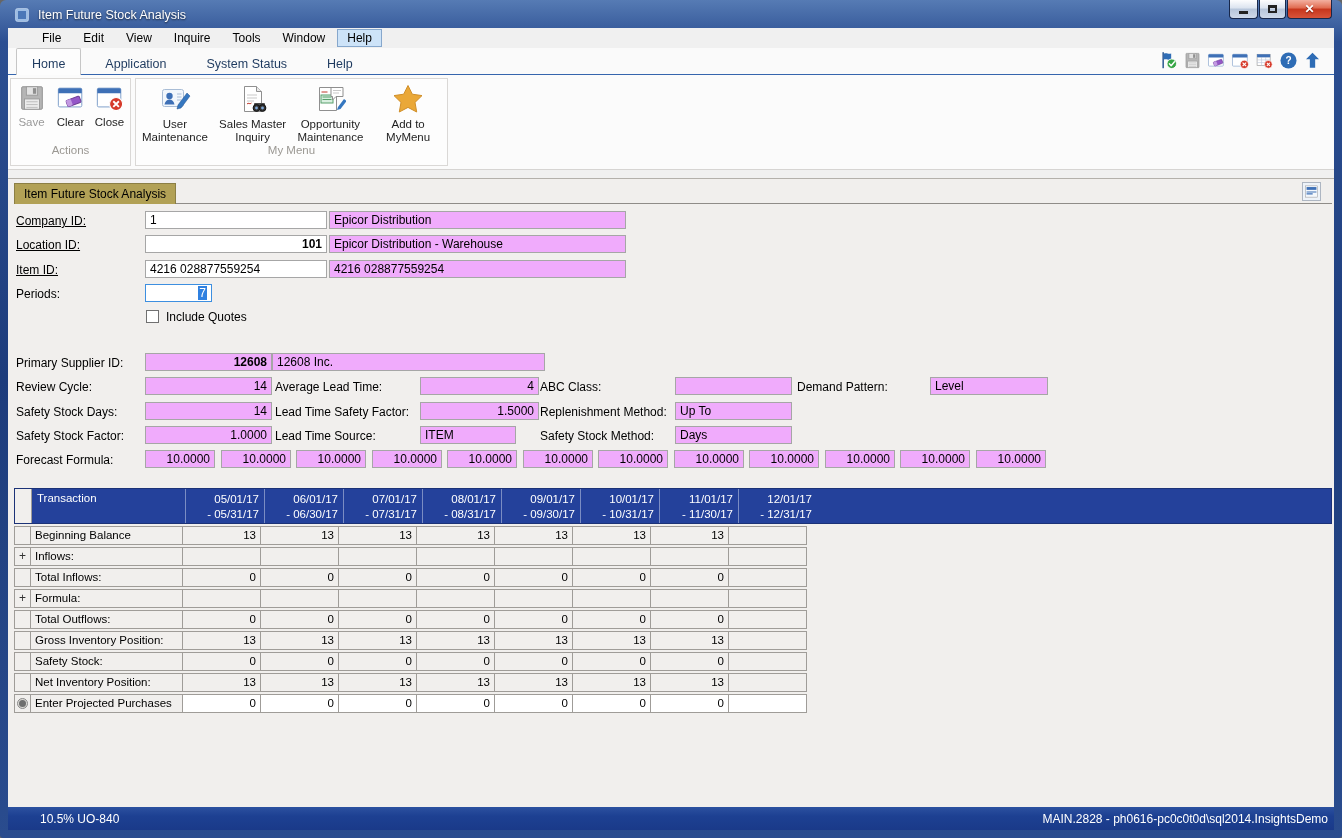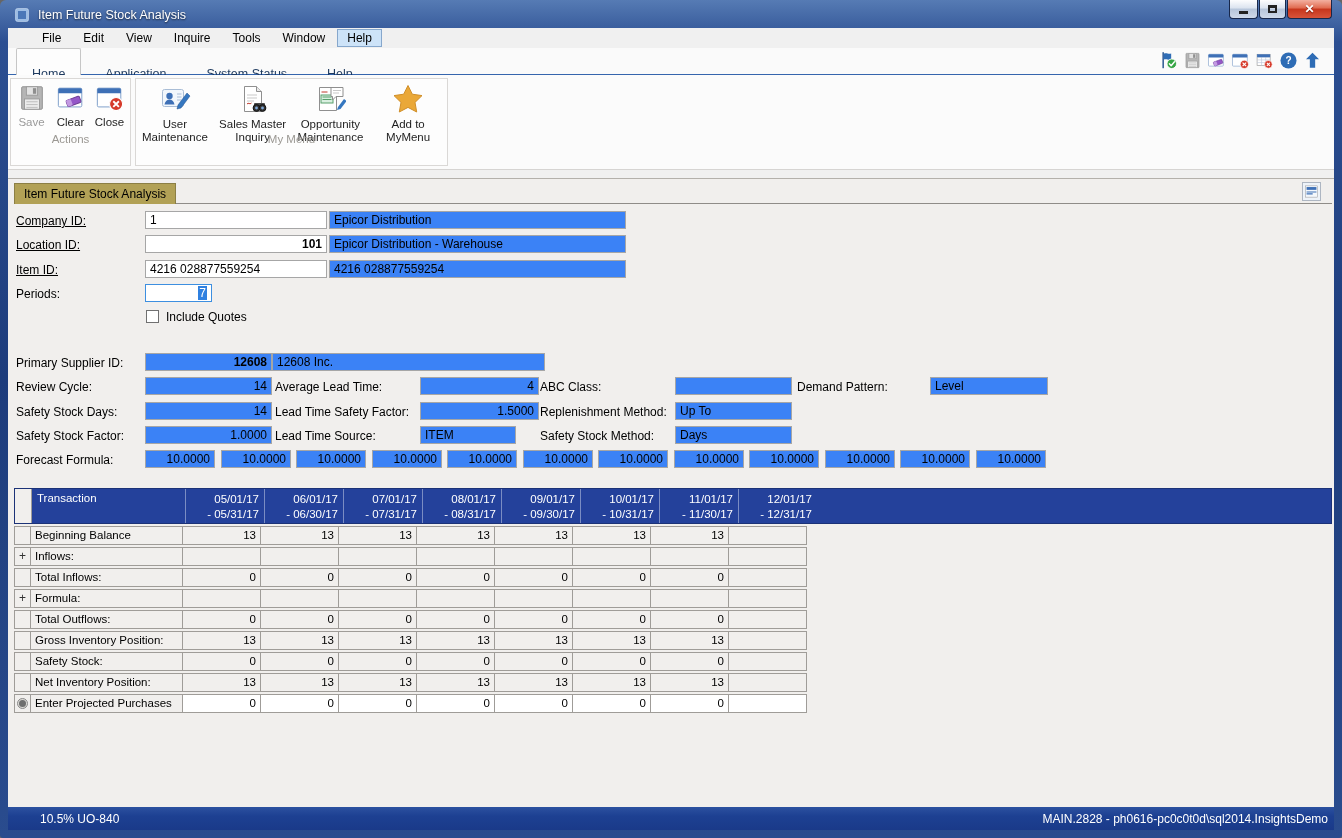--- a/index.html
+++ b/index.html
@@ -21,45 +21,45 @@
   .glyph-close{color:#fff;font-size:12px;font-weight:bold;text-shadow:0 1px 1px #7a1506;}
   
   .inner{position:absolute;left:8px;top:28px;width:1326px;height:802px;background:#f0f0f0;}
   
   .menubar{position:absolute;left:0;top:0;right:0;height:20px;background:#f0f0f0;display:flex;align-items:center;padding-left:24px;}
   .menu-item{font-size:12px;color:#000;padding:2px 10px;margin-right:2px;}
   .menu-item.active{background:#cde3f8;border:1px solid #86a7cc;padding:1px 9px;}
   
   .tabstrip{position:absolute;left:0;top:20px;right:0;height:27px;background:#fafafa;border-bottom:1px solid #3565ad;}
   .rtab{display:inline-block;font-size:12.5px;color:#1e3a5f;padding:5px 16px 6px 16px;margin-left:8px;}
-  .rtab.selected{background:#fdfdfd;border:1px solid #c6c6c6;border-bottom:1px solid #fdfdfd;border-radius:2px 2px 0 0;padding:18px 15px 6px 15px;}
+  .rtab.selected{background:#fdfdfd;border:1px solid #c6c6c6;border-bottom:1px solid #fdfdfd;border-radius:2px 2px 0 0;padding:8px 15px 6px 15px;}
   .quickicons{position:absolute;right:12px;top:3px;display:flex;gap:5px;}
   .qicon{width:19px;height:19px;}
   .qicon svg{width:100%;height:100%;}
   
   .ribbon{position:absolute;left:0;top:47px;right:0;height:95px;background:#fbfbfb;border-bottom:1px solid #d6d4d2;}
   .rgroup{position:absolute;top:3px;height:88px;border:1px solid #dad8d6;background:#fdfdfd;}
-  .rgroup-label{position:absolute;left:0;right:0;bottom:20px;text-align:center;font-size:11.5px;color:#9b9893;}
+  .rgroup-label{position:absolute;left:0;right:0;bottom:9px;text-align:center;font-size:11.5px;color:#9b9893;}
   .btnrow{position:absolute;left:0;top:2px;right:0;display:flex;justify-content:center;}
   .rbtn{display:flex;flex-direction:column;align-items:center;padding:2px 3px;}
   .rbtn .ric{width:32px;height:32px;}
   .rbtn .ric svg{width:100%;height:100%;}
   .rbtn .rlabel{font-size:11.5px;color:#1e1e1e;text-align:center;line-height:13px;margin-top:3px;}
   .rbtn.disabled .rlabel{color:#9a9a9a;}
   .rbtn.small .ric{width:30px;height:30px;}
   
   .content{position:absolute;left:0;top:150px;right:0;height:629px;background:#f1efed;border-top:1px solid #b3b0ab;}
   .doc-tab{position:absolute;left:6px;top:4px;height:21px;background:#b2a156;border:1px solid #8c7f45;border-bottom:none;
     font-size:12px;color:#000;padding:3px 9px 0 9px;z-index:2;}
   .doc-tab-line{position:absolute;left:6px;top:24px;width:1318px;border-top:1px solid #8f8c88;z-index:1;}
   .wlist{position:absolute;right:13px;top:3px;width:19px;height:19px;border:1px solid #aeb6c2;background:#eef3f9;padding:1px;}
   .wlist svg{width:100%;height:100%;}
   .lbl{position:absolute;font-size:12px;color:#000;white-space:nowrap;}
   .lbl.ul{text-decoration:underline;}
-  .box{position:absolute;height:18px;border:1px solid #a6a6a6;font-size:12px;line-height:16px;padding:0 4px;background:#3b82f6;color:#000;white-space:nowrap;overflow:hidden;}
+  .box{position:absolute;height:18px;border:1px solid #a6a6a6;font-size:12px;line-height:16px;padding:0 4px;background:#f0abfc;color:#000;white-space:nowrap;overflow:hidden;}
   .box.white{background:#fff;}
   .box.ra{text-align:right;}
   .box.bold{font-weight:bold;}
   .box.focus{border:1px solid #3d8fe0;}
   .sel{background:#2f80e0;color:#fff;padding:0 1px;}
   .checkbox{position:absolute;width:13px;height:13px;border:1px solid #707070;background:#fff;}
   
   .thead{position:absolute;left:6px;top:309px;width:1318px;height:36px;background:#24419b;border:1px solid #1c3277;}
   .corner{position:absolute;left:0;top:0;width:17px;height:34px;background:#f1efed;border-right:1px solid #9f9c98;}
   .th-trans{position:absolute;left:22px;top:3px;font-size:11.5px;color:#fff;}

